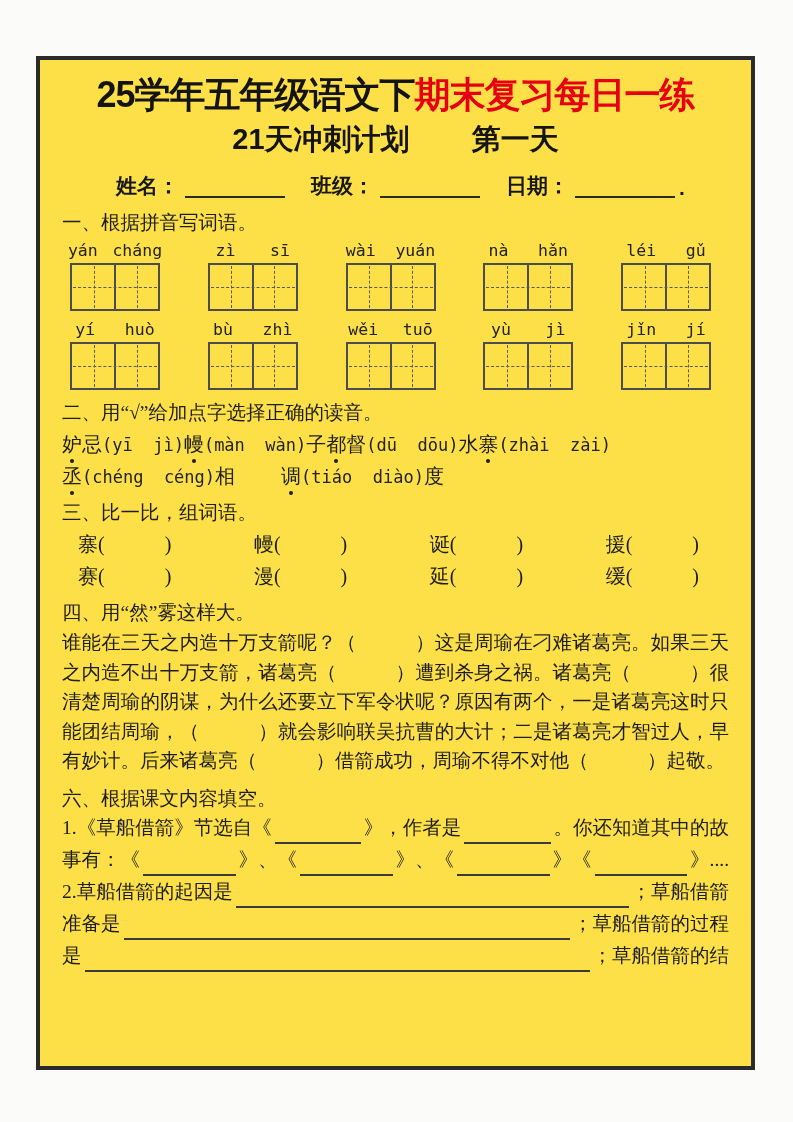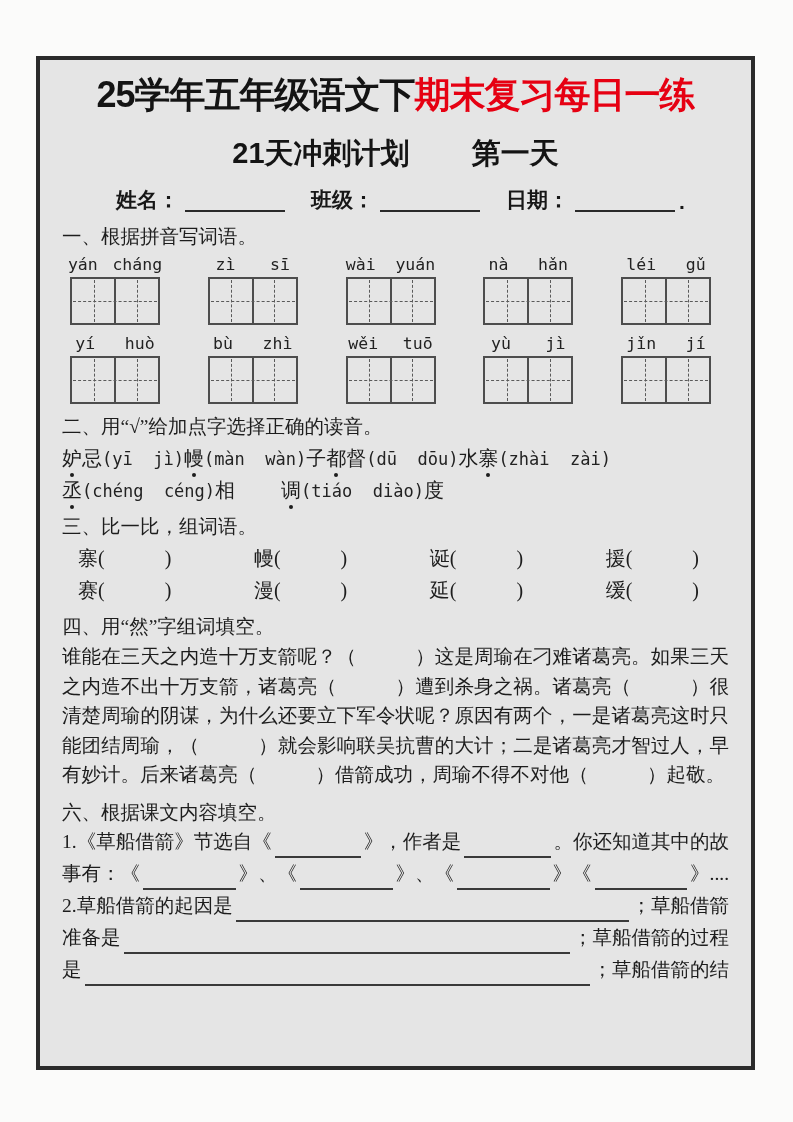--- a/index.html
+++ b/index.html
@@ -3,31 +3,31 @@
 <meta charset="utf-8">
 <style>
   html,body{margin:0;padding:0;}
   body{
     width:793px;height:1122px;background:#fbfbfa;
     font-family:"Liberation Serif", serif;color:#1d1d1d;
     position:relative;overflow:hidden;
   }
   .frame{
     position:absolute;left:36px;top:56px;width:719px;height:1014px;
-    border:4px solid #2b2b2b;box-sizing:border-box;background:#e5e5e5;
+    border:4px solid #2b2b2b;box-sizing:border-box;background:#fde047;
     padding:10px 22px 0 22px;
   }
   .title{
     margin:4px 0 0;text-align:center;white-space:nowrap;
     font-family:"Liberation Sans", sans-serif;font-weight:bold;
     font-size:36px;letter-spacing:-1px;line-height:1.15;color:#141414;
   }
   .title .red{color:#e60012;}
   .subtitle{
-    margin:21px 0 0;text-align:center;font-family:"Liberation Sans", sans-serif;
+    margin:7px 0 0;text-align:center;font-family:"Liberation Sans", sans-serif;
     font-weight:bold;font-size:29px;line-height:1.2;color:#141414;
   }
   .subtitle .sgap{display:inline-block;width:62px;}
   .fields{
     margin:13px 0 10px 54px;display:flex;align-items:flex-end;height:30px;
     font-family:"Liberation Sans", sans-serif;font-weight:bold;font-size:21px;color:#171717;
   }
   .fblank{
     display:inline-block;width:100px;height:22px;border-bottom:2px solid #2a2a2a;
     margin:0 26px 2px 6px;
@@ -248,21 +248,21 @@
         <div class="s3-row">
           <span class="s3-item"><span class="s3-char">赛</span><span>(</span><span class="s3-gap"></span><span>)</span></span>
           <span class="s3-item"><span class="s3-char">漫</span><span>(</span><span class="s3-gap"></span><span>)</span></span>
           <span class="s3-item"><span class="s3-char">延</span><span>(</span><span class="s3-gap"></span><span>)</span></span>
           <span class="s3-item"><span class="s3-char">缓</span><span>(</span><span class="s3-gap"></span><span>)</span></span>
         </div>
       </div>
   </div>
 
   <div class="sec">
-    <div class="sec-heading">四、用“然”字组词填空。</div>
+    <div class="sec-heading">四、用“然”雾这样大。</div>
     <p class="s4-para">谁能在三天之内造十万支箭呢？（　　　）这是周瑜在刁难诸葛亮。如果三天之内造不出十万支箭，诸葛亮（　　　）遭到杀身之祸。诸葛亮（　　　）很清楚周瑜的阴谋，为什么还要立下军令状呢？原因有两个，一是诸葛亮这时只能团结周瑜，（　　　）就会影响联吴抗曹的大计；二是诸葛亮才智过人，早有妙计。后来诸葛亮（　　　）借箭成功，周瑜不得不对他（　　　）起敬。</p>
   </div>
 
 
   <div class="sec">
     <div class="sec-heading">六、根据课文内容填空。</div>
     <div id="s6-lines">
         <div class="s6-line">
           <span class="s6-t">1.《草船借箭》节选自《</span>
           <span class="s6-blank"></span>

